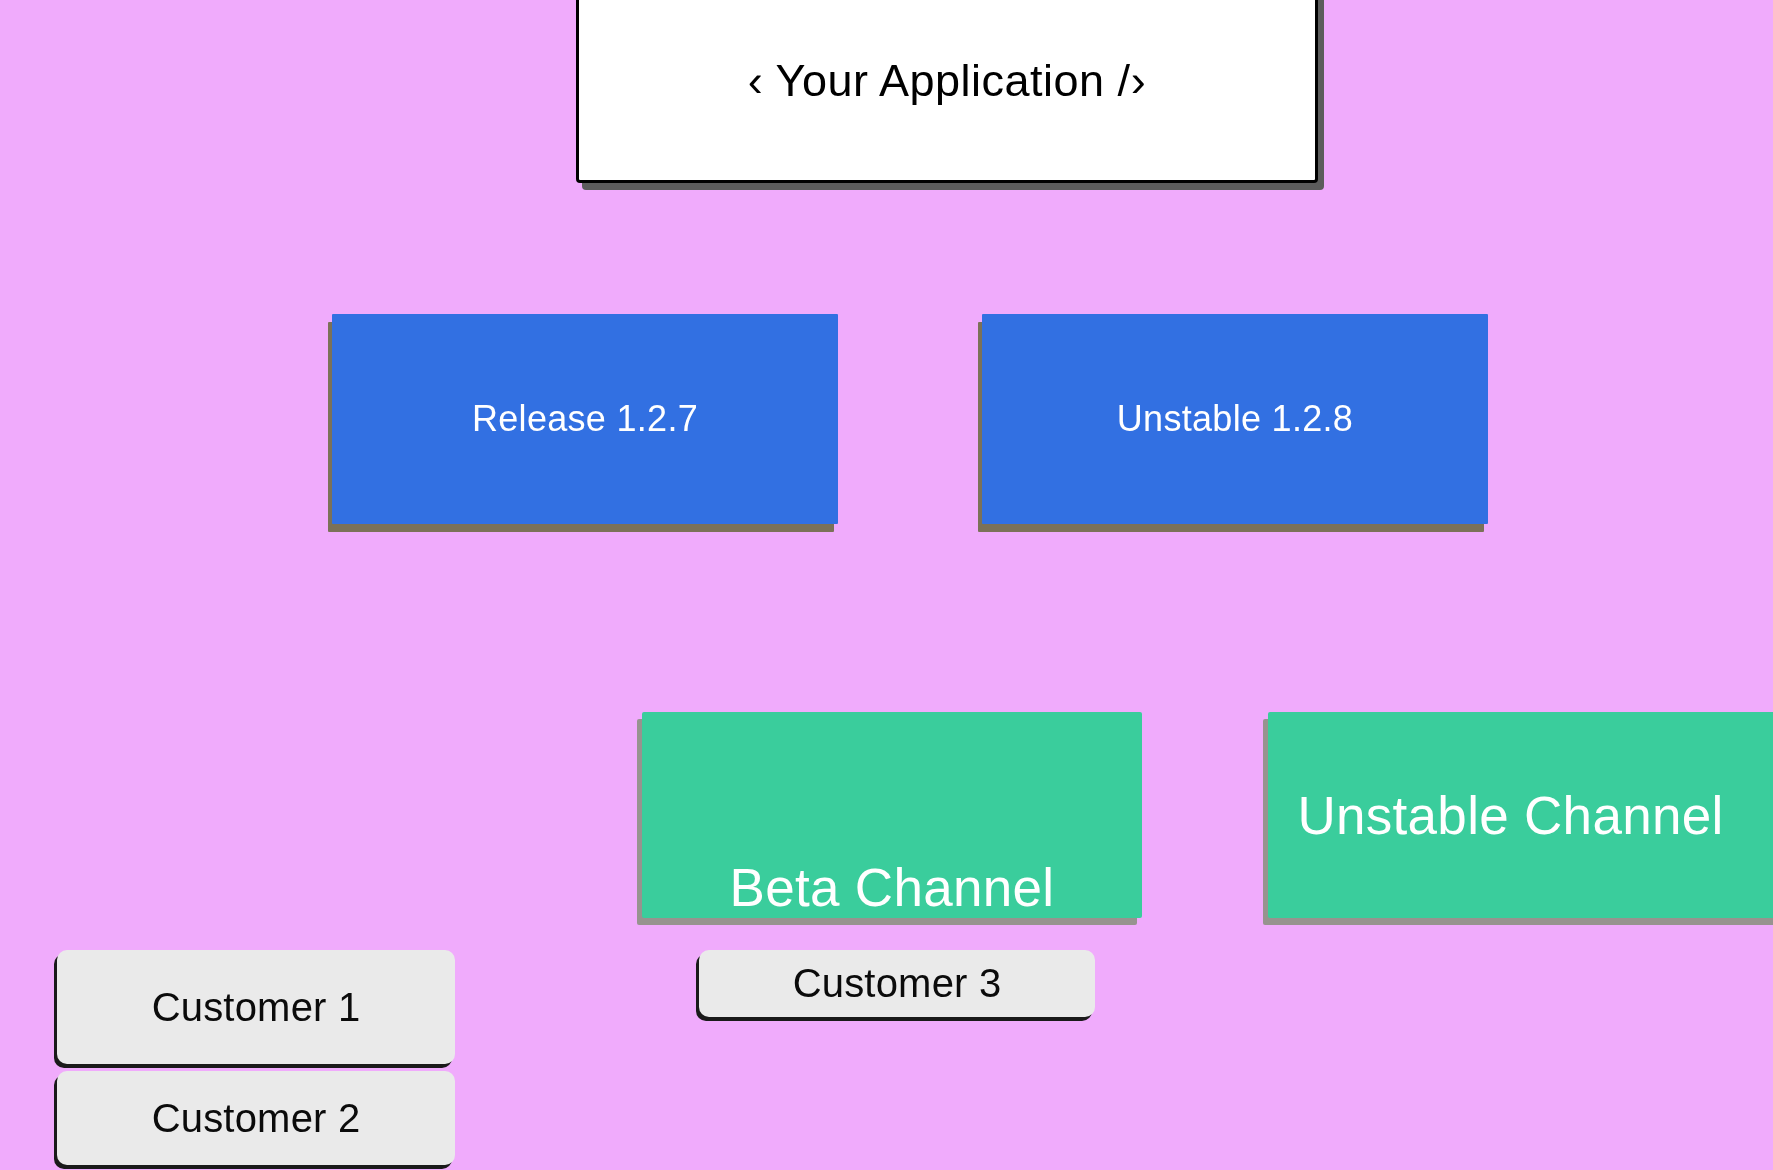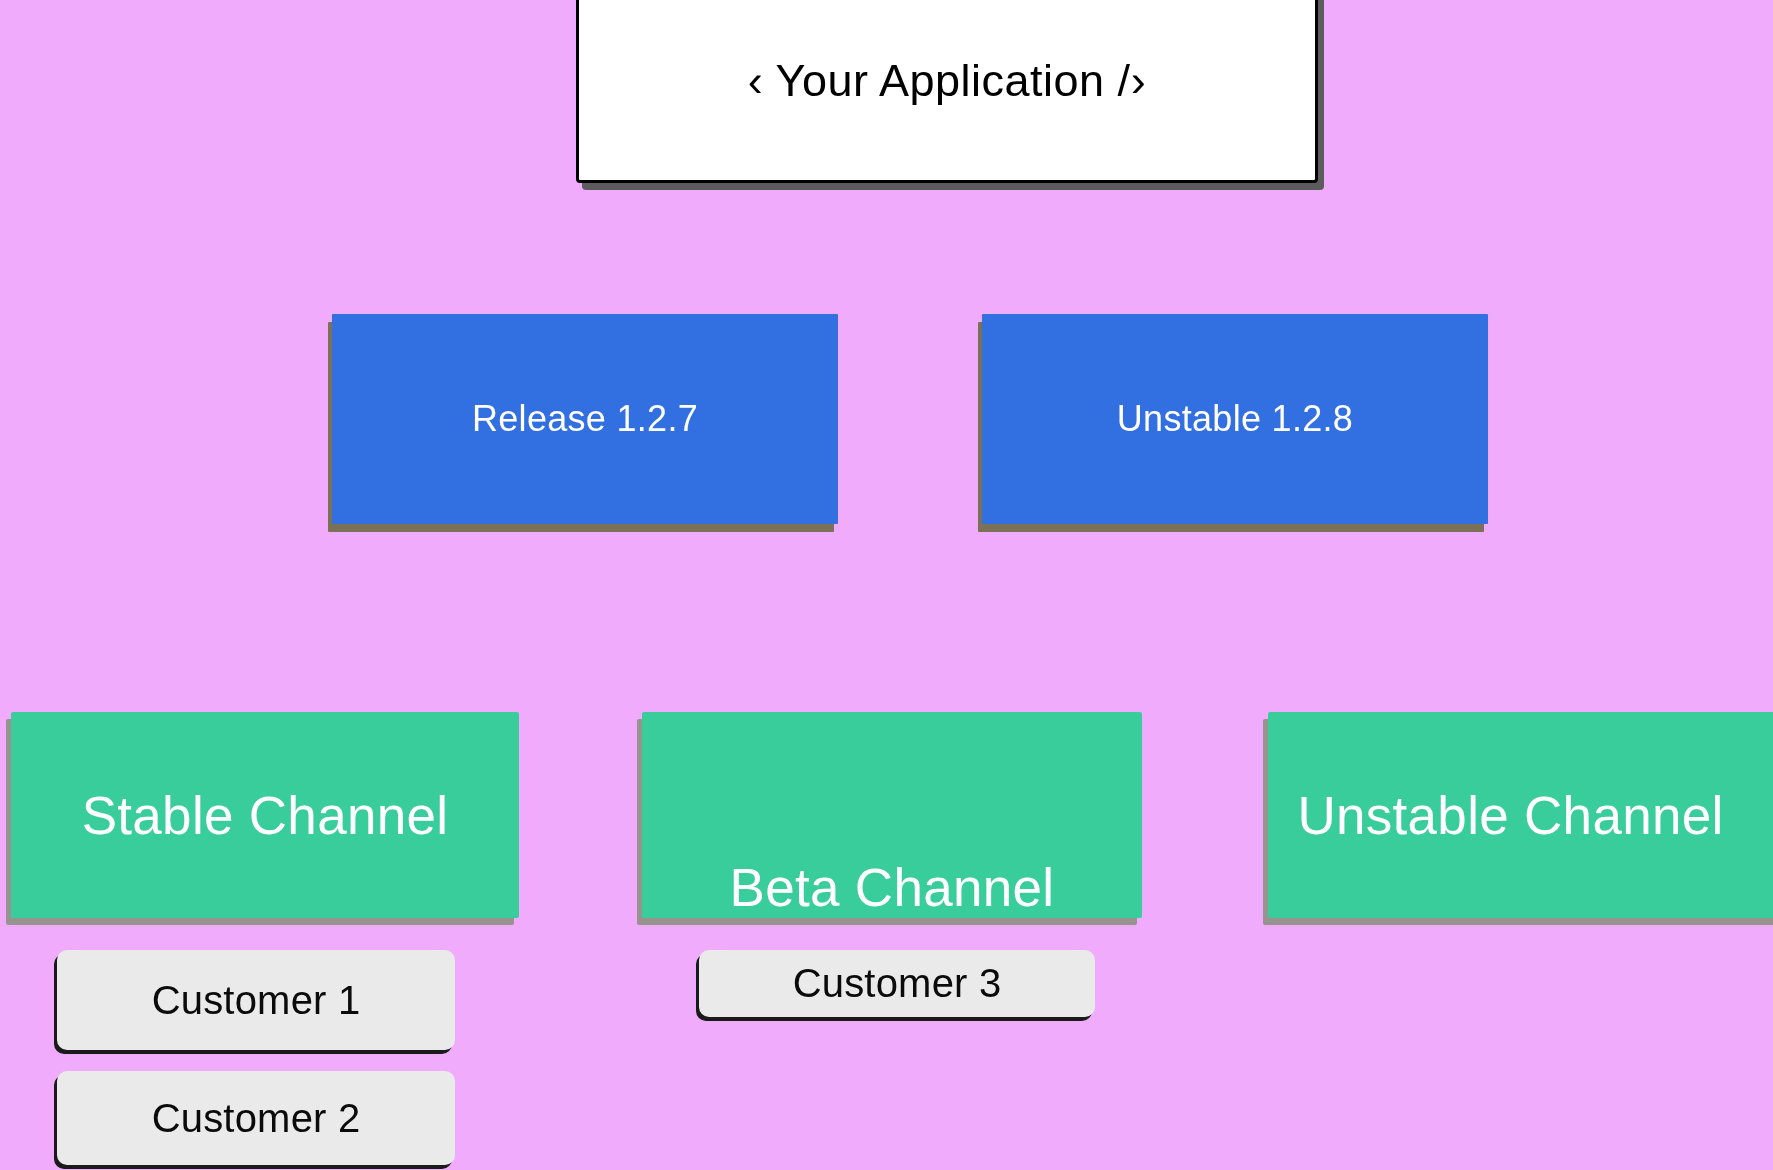--- a/index.html
+++ b/index.html
@@ -80,33 +80,30 @@
   </div>
 
   <div class="node release-node" style="left:332px; top:314px; width:506px; height:210px;">
     <span>Release 1.2.7</span>
   </div>
 
   <div class="node release-node" style="left:982px; top:314px; width:506px; height:210px;">
     <span>Unstable 1.2.8</span>
   </div>
 
-  <div class="node channel-node" style="left:11px; top:712px; width:508px; height:206px;">
-    <span>Stable Channel</span>
-  </div>
 
   <div class="node channel-node" style="left:642px; top:712px; width:500px; height:206px;align-items:flex-end;">
     <span>Beta Channel</span>
   </div>
 
   <div class="node channel-node" style="left:1268px; top:712px; width:545px; height:206px;">
     <span style="margin-right:60px;">Unstable Channel</span>
   </div>
 
-  <div class="node customer-node" style="left:57px; top:950px; width:398px; height:100px;">
+  <div class="node customer-node" style="left:57px; top:950px; width:398px; height:114px;">
     <span>Customer 1</span>
   </div>
 
   <div class="node customer-node" style="left:57px; top:1071px; width:398px; height:94px;">
     <span>Customer 2</span>
   </div>
 
   <div class="node customer-node" style="left:699px; top:950px; width:396px; height:67px;">
     <span>Customer 3</span>
   </div>

